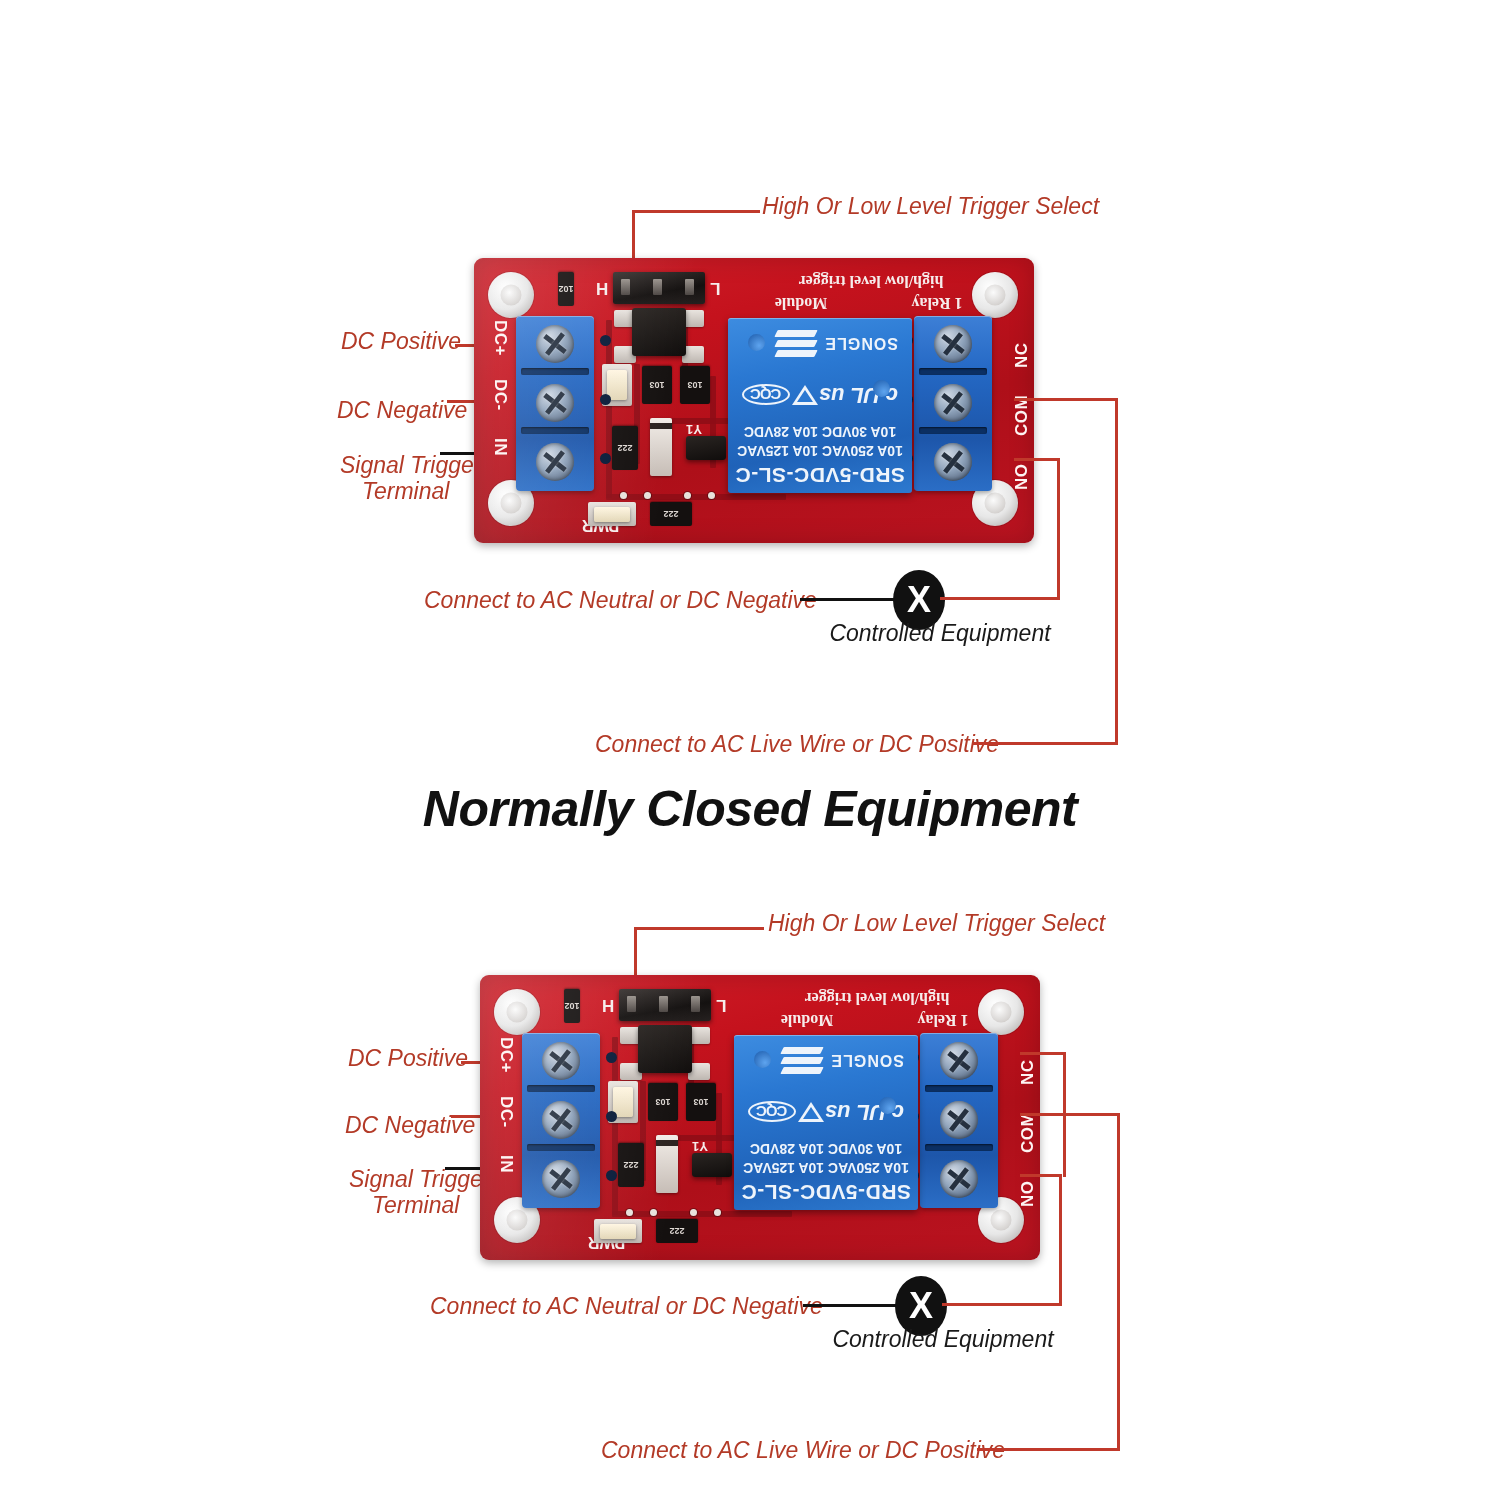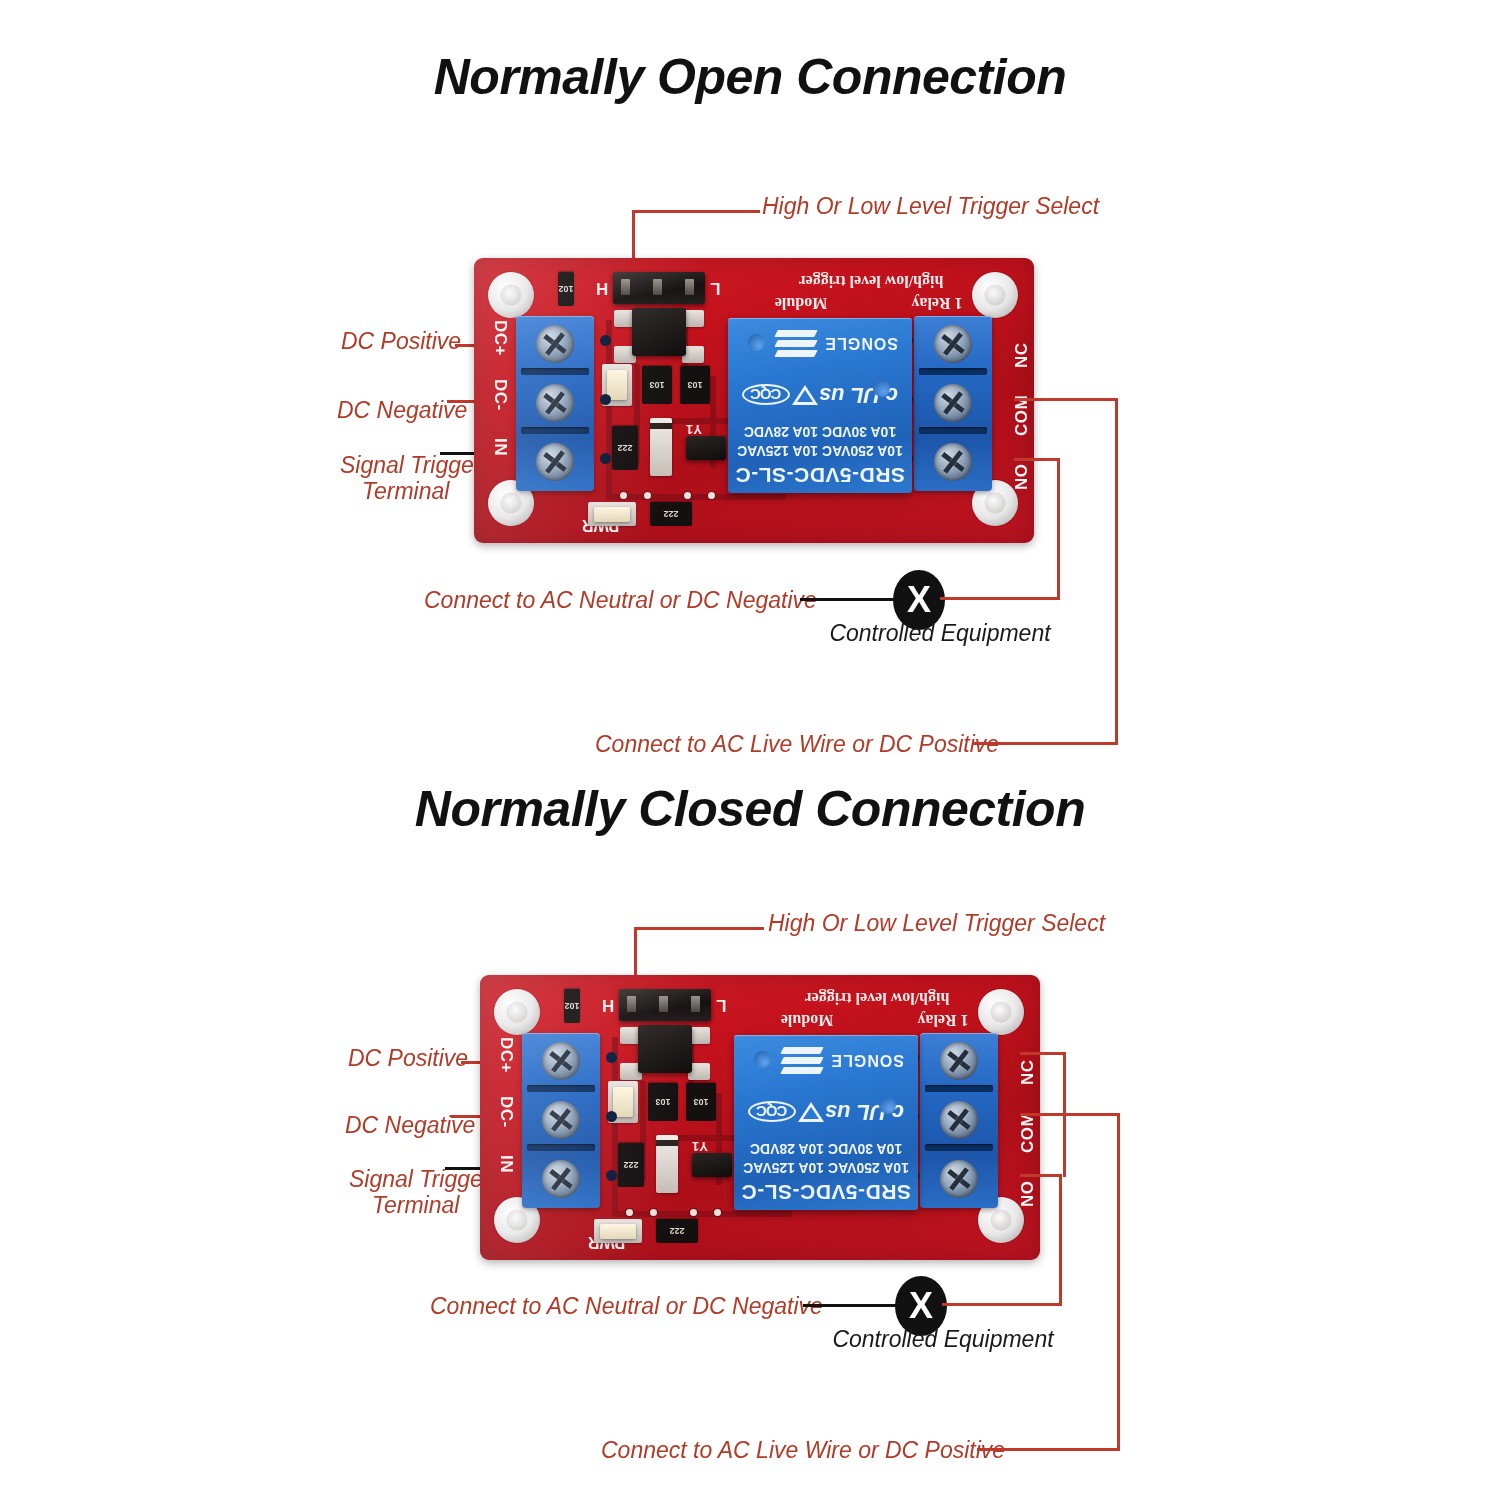--- a/index.html
+++ b/index.html
@@ -174,21 +174,20 @@
     background:#111111;display:flex;align-items:center;justify-content:center;
     color:#ffffff;font-weight:bold;font-size:36px;line-height:1;
     font-family:"Liberation Sans",sans-serif;
   }
 </style>
 </head>
 <body>
 
 <div class="diagram" id="diagram-no">
 
-  <div class="section-title" style="top:48px;">Normally Open Connection</div>
 
   <div class="ann" style="left:762px;top:193px;">High Or Low Level Trigger Select</div>
   <div class="lead h" style="left:632px;top:210px;width:128px;"></div>
   <div class="lead v" style="left:632px;top:210px;height:72px;"></div>
 
   <div class="ann" style="left:341px;top:328px;">DC Positive</div>
   <div class="lead h" style="left:455px;top:344px;width:55px;"></div>
 
   <div class="ann" style="left:337px;top:397px;">DC Negative</div>
   <div class="lead h" style="left:447px;top:400px;width:62px;"></div>
@@ -328,21 +327,21 @@
   <div class="lead h" style="left:1014px;top:458px;width:46px;"></div>
 
   <div class="ann" style="left:595px;top:731px;">Connect to AC Live Wire or DC Positive</div>
   <div class="lead h" style="left:973px;top:742px;width:145px;"></div>
   <div class="lead v" style="left:1115px;top:398px;height:346px;"></div>
   <div class="lead h" style="left:1014px;top:398px;width:104px;"></div>
 </div>
 
 <div class="diagram" id="diagram-nc">
 
-  <div class="section-title" style="top:20px;">Normally Closed Connection</div>
+  <div class="section-title" style="top:20px;">Normally Closed Equipment</div>
 
   <div class="ann" style="left:768px;top:150px;">High Or Low Level Trigger Select</div>
   <div class="lead h" style="left:634px;top:167px;width:130px;"></div>
   <div class="lead v" style="left:634px;top:167px;height:73px;"></div>
 
   <div class="ann" style="left:348px;top:285px;">DC Positive</div>
   <div class="lead h" style="left:461px;top:301px;width:52px;"></div>
 
   <div class="ann" style="left:345px;top:352px;">DC Negative</div>
   <div class="lead h" style="left:451px;top:355px;width:62px;"></div>

